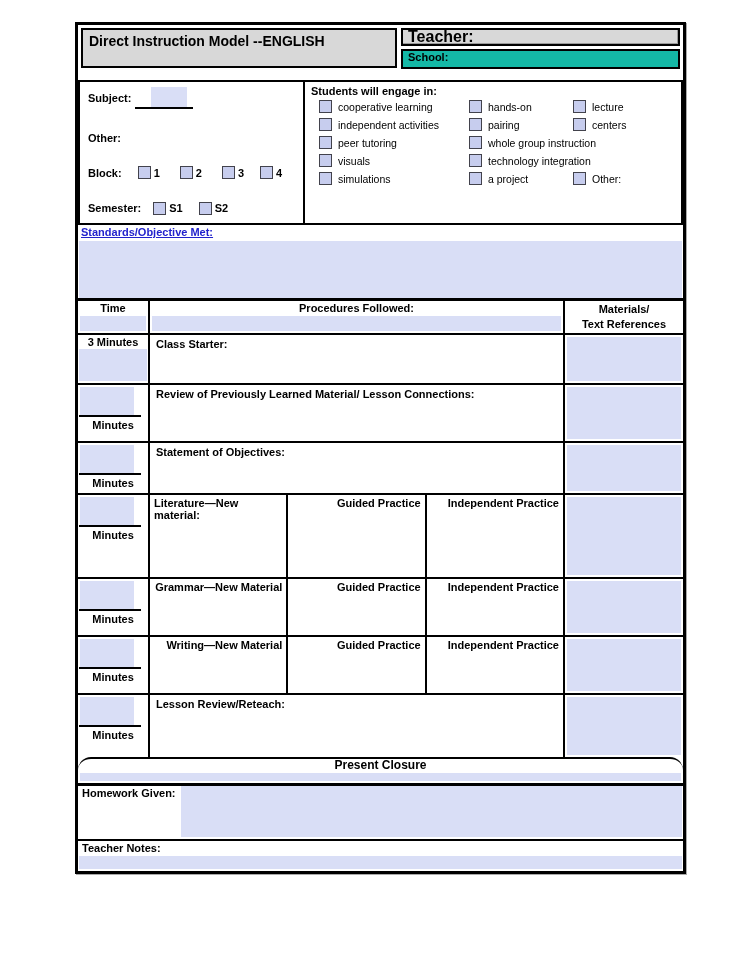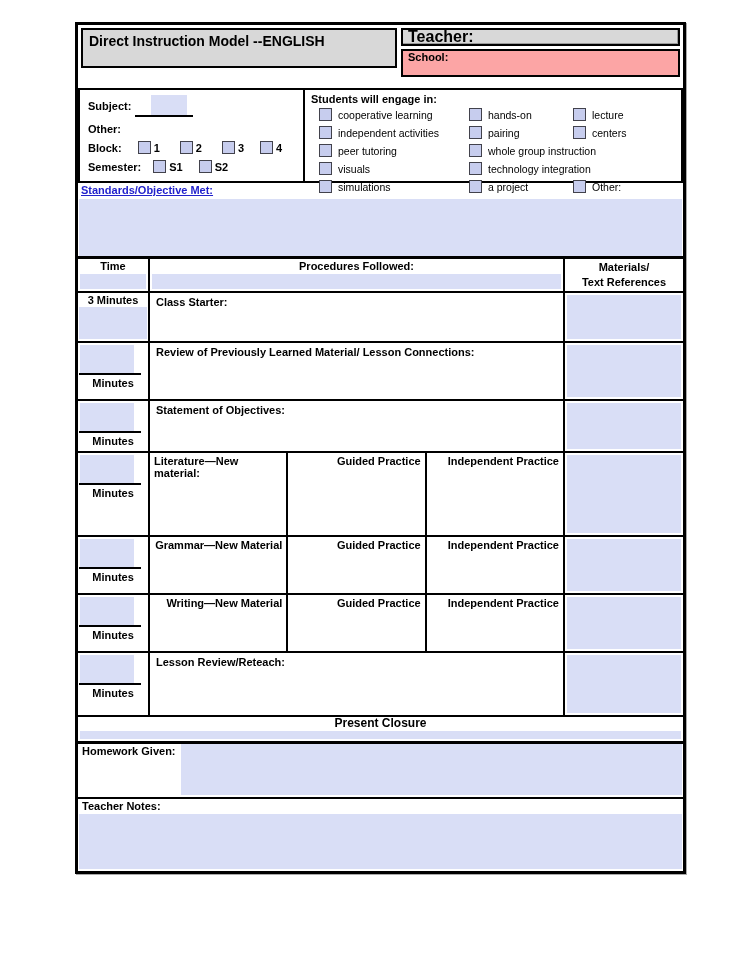--- a/index.html
+++ b/index.html
@@ -10,24 +10,24 @@
         display:flex;flex-direction:column;box-shadow:1px 1px 0 #aaa;}
   
   .hdr{display:flex;gap:4px;margin:3px 3px 0 3px;height:40px;flex:0 0 auto;}
   .title-box{width:316px;background:#d8d8d8;border:2px solid #000;box-sizing:border-box;
              font-weight:bold;font-size:14px;padding:3px 6px;}
   .hdr-right{flex:1;display:flex;flex-direction:column;gap:3px;}
   .teacher-bar{height:18px;background:#d8d8d8;border:2px solid #000;box-sizing:border-box;
                font-weight:bold;font-size:16px;line-height:14px;padding:0 5px;
                box-shadow:inset -1px -1px 0 #999;}
   .school-bar{flex:1;border:2px solid #000;box-sizing:border-box;display:flex;flex-direction:column;}
-  .school-label-line{background:#fca5a5;font-weight:bold;font-size:11px;height:24px;line-height:12px;padding:0 5px;}
+  .school-label-line{background:#14b8a6;font-weight:bold;font-size:11px;height:16px;line-height:12px;padding:0 5px;}
   .school-fill{flex:1;background:#d9def6;}
   
-  .info-row{display:flex;margin-top:20px;height:95px;flex:0 0 auto;}
+  .info-row{display:flex;margin-top:12px;height:145px;flex:0 0 auto;}
   .subject-box{width:227px;border:2px solid #000;box-sizing:border-box;
                padding:5px 8px 8px 8px;display:flex;flex-direction:column;justify-content:space-between;}
   .iline{font-size:11px;font-weight:bold;display:flex;align-items:center;}
   .subject-underline{display:inline-block;width:58px;height:20px;border-bottom:2px solid #000;
                      margin-left:4px;position:relative;}
   .subject-input{position:absolute;right:6px;bottom:0;width:36px;height:20px;background:#d9def6;}
   .cb{width:13px;height:13px;background:#c7cdee;border:1px solid #42424c;box-sizing:border-box;
       display:inline-block;flex:0 0 auto;}
   .cbg{display:inline-flex;align-items:center;gap:3px;font-weight:bold;font-size:11px;}
   .engage-box{flex:1;border:2px solid #000;border-left:none;box-sizing:border-box;padding-top:2px;}
@@ -61,21 +61,21 @@
   .time-fill{height:32px;background:#d9def6;margin:0 1px;}
   .time-input-box{width:54px;height:28px;background:#d9def6;margin:2px 0 0 2px;}
   .time-underline{width:62px;border-bottom:2px solid #000;margin-left:1px;}
   .minutes{text-align:center;font-weight:bold;font-size:11px;margin-top:2px;}
   .t-proc3{flex-direction:row;padding:0;}
   .sub{flex:1;display:flex;flex-direction:column;border-right:2px solid #000;box-sizing:border-box;align-items:flex-end;}
   .sub.last{border-right:none;}
   .sub-label{font-weight:bold;font-size:11px;padding:2px 4px;}
   .sub-fill{flex:1;background:#d9def6;margin:0 2px 2px 2px;}
   .sub-fill.wide-right{margin-right:10px;}
-  .t-closure{border-top:2px solid #000;height:24px;display:flex;flex-direction:column;}
+  .t-closure{border-top:2px solid #000;height:24px;display:flex;flex-direction:column;border-radius:13px;}
   .closure-text{text-align:center;font-weight:bold;font-size:12px;line-height:13px;}
   .closure-strip{flex:1;background:#d9def6;margin:1px 2px 2px 2px;}
   
   .homework{border-top:3px solid #000;height:53px;display:flex;flex-direction:row;flex:0 0 auto;}
   .notes{border-top:2px solid #000;flex:1;display:flex;flex-direction:column;}
   .sec-label{font-weight:bold;font-size:11px;height:15px;line-height:15px;padding:0 4px;}
   .sec-fill{flex:1;background:#d9def6;margin:0 1px 2px 1px;}
 </style>
 </head>
 <body>

